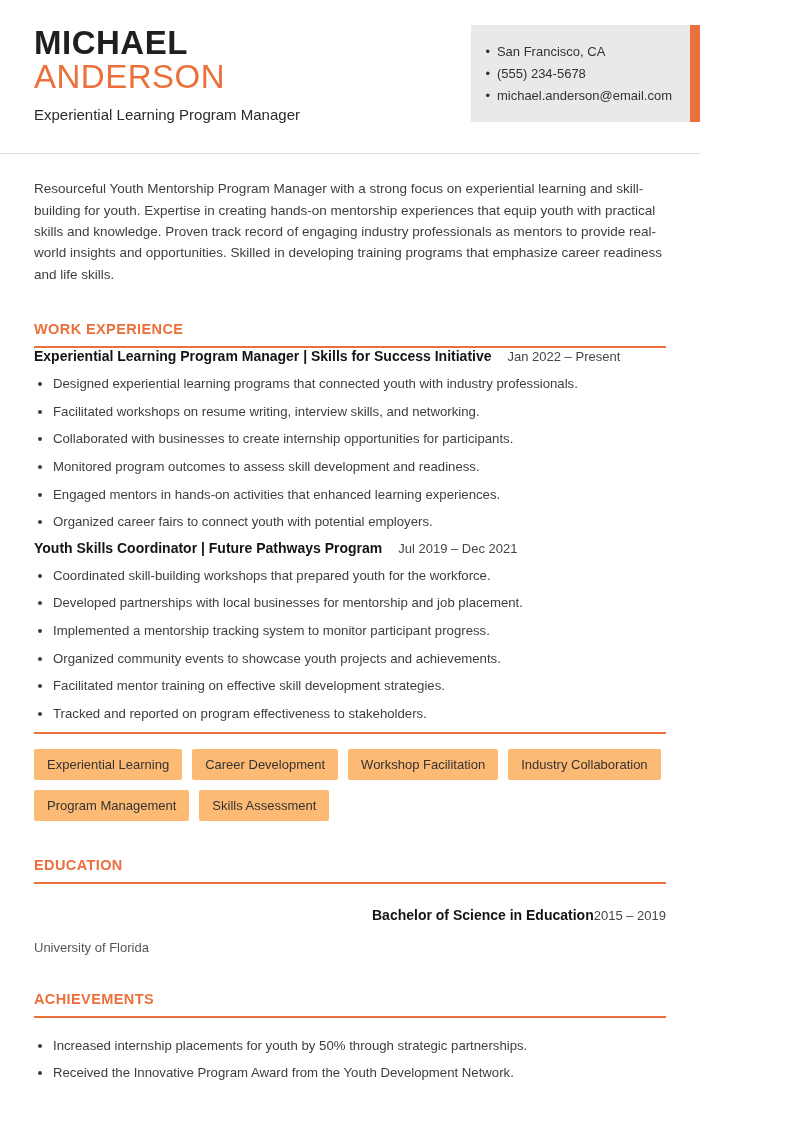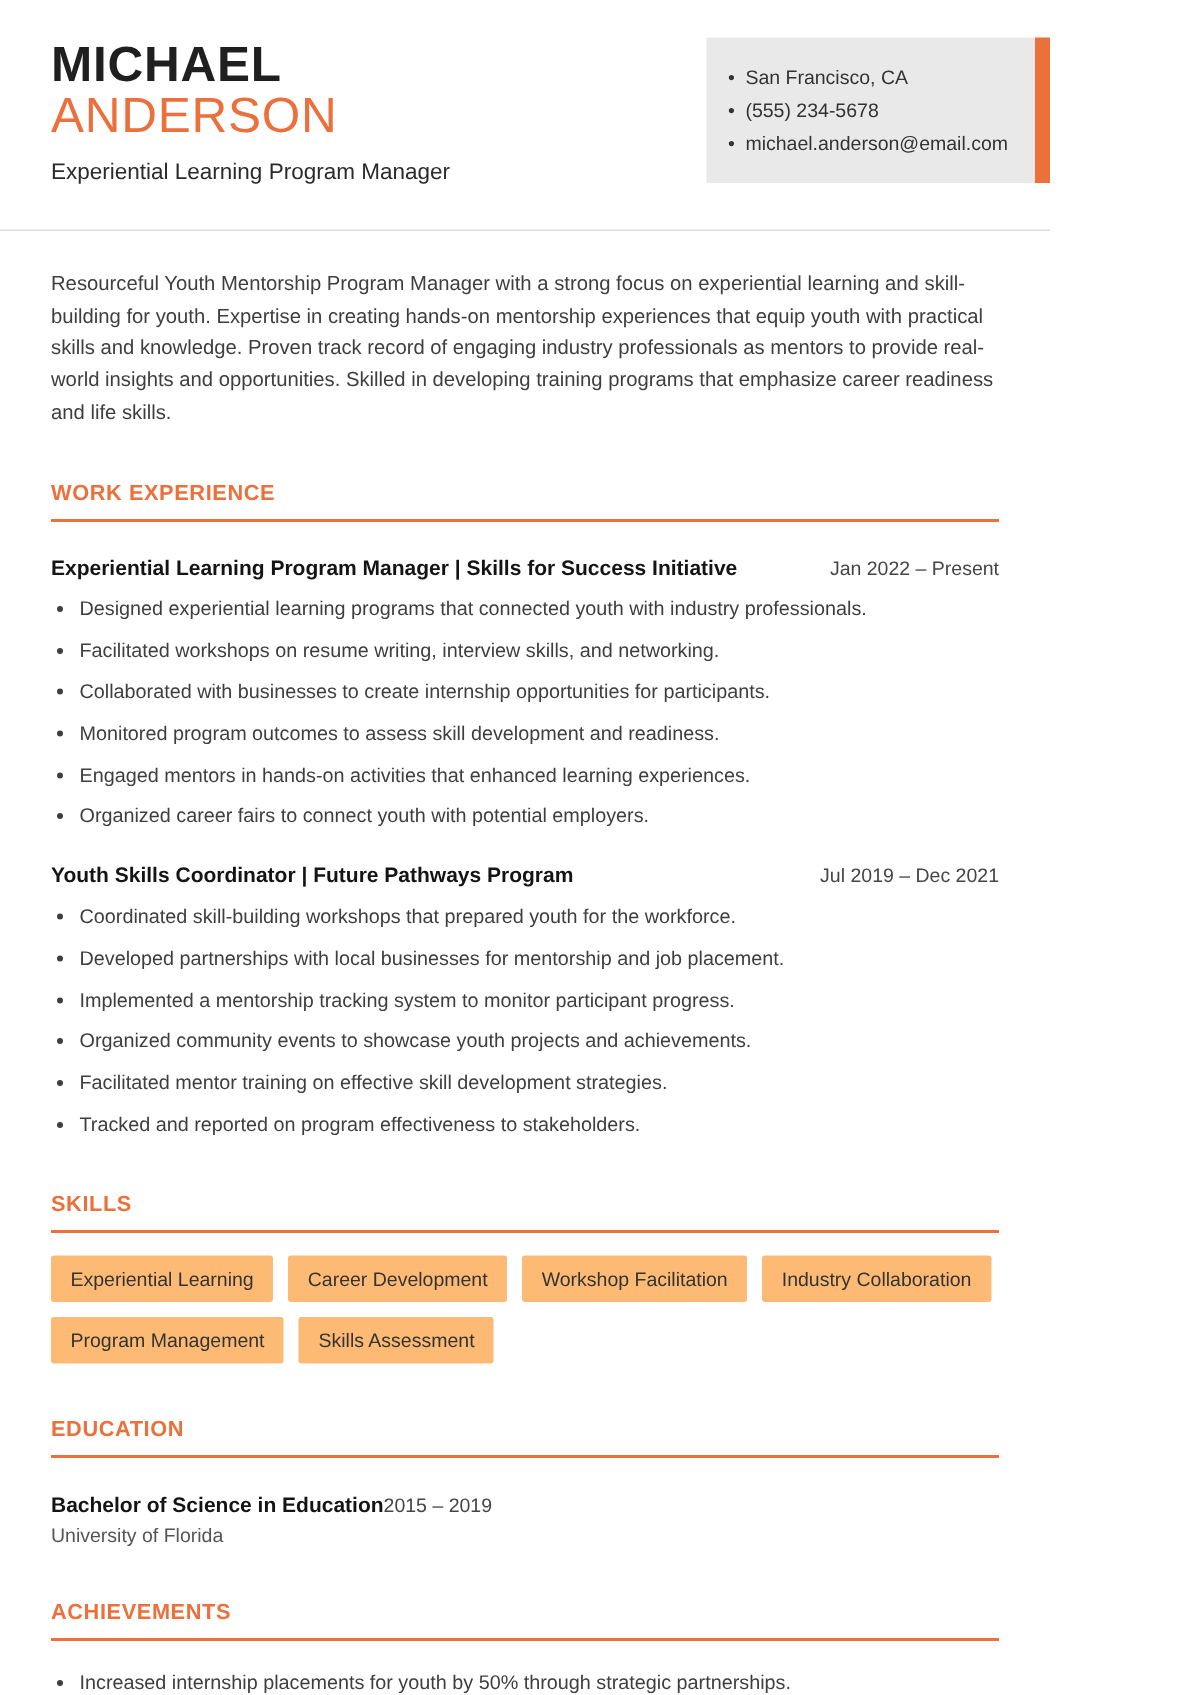--- a/index.html
+++ b/index.html
@@ -36,34 +36,34 @@
   
   .main { padding: 0 34px; }
   .summary { margin: 24px 0 0 0; font-size: 13.5px; line-height: 1.58; color: #3e3e3e; }
 
   .section-heading {
     color: #EB703C; font-size: 14.5px; font-weight: 700;
     letter-spacing: 0.4px; margin: 36px 0 9px 0;
   }
   .section-rule { border: none; border-top: 2px solid #EB703C; margin: 0 0 0 0; }
 
-  .job-head { display: flex; justify-content: space-between; align-items: baseline; margin-top: 22px; }
+  .job-head { display: flex; align-items: baseline; }
   .job-title { font-size: 14px; font-weight: 700; color: #141414; }
   .job-dates { font-size: 13px; color: #454545; white-space: nowrap; margin-left: 16px; }
 
   ul.bullets { margin: 10px 0 4px 0; padding-left: 19px; }
   ul.bullets li { font-size: 13.2px; color: #3e3e3e; margin-bottom: 8.5px; line-height: 1.45; }
 
   .tags { display: flex; flex-wrap: wrap; gap: 10px; margin-top: 15px; }
   .tag { background: #fdba74; color: #333; font-size: 13px; padding: 8px 13px; border-radius: 2px; }
 
-  .edu-head { display: flex; justify-content: flex-start; align-items: baseline; margin-top: 23px; }
+  .edu-head { display: flex; justify-content: flex-end; align-items: baseline; margin-top: 23px; }
   .edu-degree { font-size: 14px; font-weight: 700; color: #141414; }
   .edu-dates { font-size: 13px; color: #454545; }
-  .edu-school { font-size: 13px; color: #555; margin-top: 5px; }
+  .edu-school { font-size: 13px; color: #555; margin-top: 17px; }
 </style>
 </head>
 <body>
 
 <div class="page">
 
   <div class="header">
     <div class="name-first">MICHAEL</div>
     <div class="name-last">ANDERSON</div>
     <div class="headline">Experiential Learning Program Manager</div>
@@ -119,21 +119,20 @@
       <ul class="bullets">
         <li>Coordinated skill-building workshops that prepared youth for the workforce.</li>
         <li>Developed partnerships with local businesses for mentorship and job placement.</li>
         <li>Implemented a mentorship tracking system to monitor participant progress.</li>
         <li>Organized community events to showcase youth projects and achievements.</li>
         <li>Facilitated mentor training on effective skill development strategies.</li>
         <li>Tracked and reported on program effectiveness to stakeholders.</li>
       </ul>
     </div>
 
-    <h2 class="section-heading">SKILLS</h2>
     <hr class="section-rule">
     <div class="tags">
       <span class="tag">Experiential Learning</span>
       <span class="tag">Career Development</span>
       <span class="tag">Workshop Facilitation</span>
       <span class="tag">Industry Collaboration</span>
       <span class="tag">Program Management</span>
       <span class="tag">Skills Assessment</span>
     </div>
 

